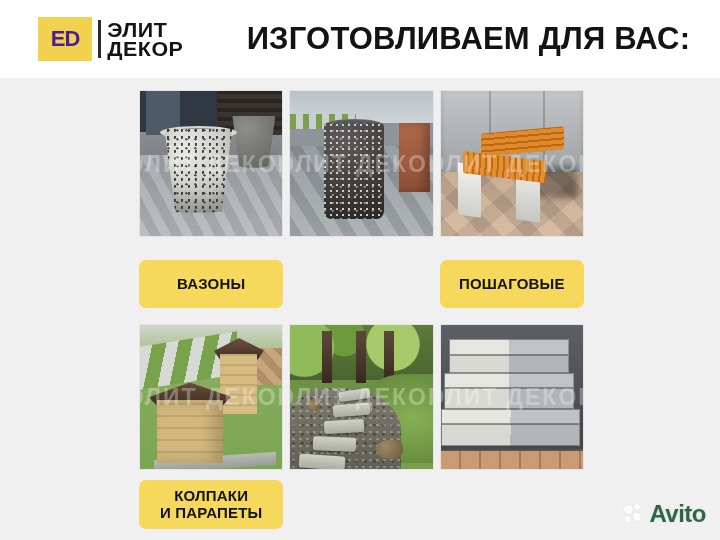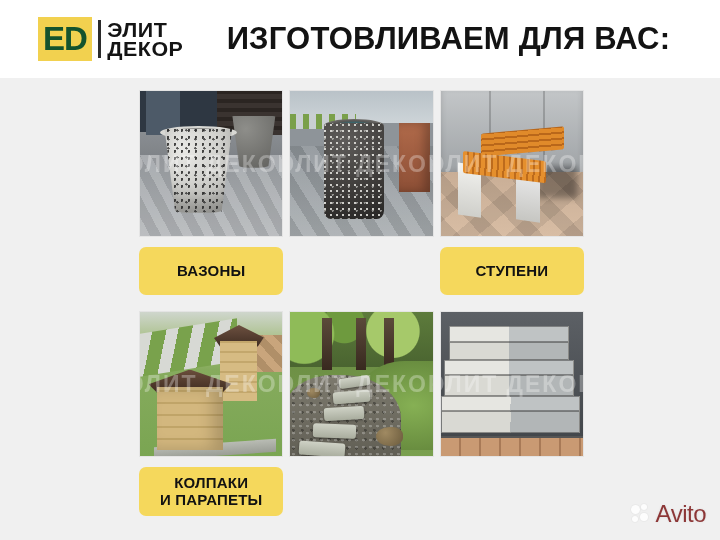--- a/index.html
+++ b/index.html
@@ -16,35 +16,35 @@
     position: absolute; left: 0; top: 0; width: 720px; height: 78px;
     background: #ffffff;
     display: flex; align-items: center;
   }
   .logo-wrap { display: flex; align-items: center; margin-left: 38px; }
   .logo-badge {
     width: 54px; height: 44px; background: #f2d14f;
     display: flex; align-items: center; justify-content: center;
   }
   .logo-badge span {
-    font-size: 33px; font-weight: 800; color: #14532d;
+    font-size: 22px; font-weight: 800; color: #4c1d95;
     letter-spacing: -1px; font-family: "Liberation Sans", sans-serif;
   }
   .logo-divider { width: 3px; height: 38px; background: #2b2b2b; margin: 0 7px 0 6px; }
   .logo-words {
     display: flex; flex-direction: column; justify-content: center;
     line-height: 0.92;
   }
   .logo-words span {
     font-size: 21px; font-weight: 800; color: #141414;
     letter-spacing: 0.5px; font-family: "Liberation Sans", sans-serif;
     transform: scaleX(1.02);
   }
   .header-title {
-    margin-left: 44px;
+    margin-left: 64px;
     font-size: 31px; font-weight: 800; color: #131313;
     letter-spacing: 0.2px; white-space: nowrap;
     font-family: "Liberation Sans", sans-serif;
   }
 
   
   .grid {
     position: absolute; left: 139px; top: 90px;
     width: 445px;
     display: grid;
@@ -62,21 +62,21 @@
   }
   .thumb .wm {
     position: absolute; left: 50%; top: 50%;
     transform: translate(-50%,-50%);
     font-size: 23px; font-weight: 800; letter-spacing: 2px;
     color: rgba(255,255,255,0.30);
     white-space: nowrap; pointer-events: none;
     font-family: "Liberation Sans", sans-serif;
   }
   .label-btn {
-    margin-top: 10px;
+    margin-top: 23px;
     height: 48px;
     background: #f5d85c;
     border-radius: 7px;
     display: flex; align-items: center; justify-content: center;
     text-align: center;
     padding: 0 6px;
   }
   .label-btn span {
     font-size: 15px; font-weight: 800; color: #121212;
     line-height: 1.08; letter-spacing: 0.2px;
@@ -227,21 +227,21 @@
   }
   .avito .dots { position: relative; width: 20px; height: 20px; }
   .avito .dots i { position: absolute; border-radius: 50%;
     background: #ffffff; display:block;
     box-shadow: 0 0 2px rgba(0,0,0,.12); }
   .avito .d1 { width: 9px; height: 9px; left: 0; top: 1px; }
   .avito .d2 { width: 6px; height: 6px; left: 10px; top: 0; }
   .avito .d3 { width: 6px; height: 6px; left: 1px; top: 12px; }
   .avito .d4 { width: 8px; height: 8px; left: 9px; top: 9px; }
   .avito .wordmark {
-    font-size: 24px; font-weight: 400; color: #7f1d1d;
+    font-size: 24px; font-weight: 700; color: #14532d;
     letter-spacing: -0.5px; line-height: 1;
     text-shadow: 0 0 3px rgba(0,0,0,.10);
     font-family: "Liberation Sans", sans-serif;
   }
 </style>
 </head>
 <body>
 
 <div id="app">
 
@@ -302,21 +302,21 @@
           <div class="stone"></div>
           <div class="shadow"></div>
           <div class="back"></div>
             <div class="legR"></div>
             <div class="legL"></div>
             <div class="seat"></div>
         </div>
         <div class="wm">ЭЛИТ ДЕКОР</div>
       </div>
       <div class="label-btn">
-        <span>СТУПЕНИ</span>
+        <span>ПОШАГОВЫЕ</span>
       </div>
     </div>
 
     <div class="gap-row"></div>
 
     <div class="cell row2">
       <div class="thumb">
         <div class="scene s4">
           <div class="path"></div>
             <div class="paveR"></div>

